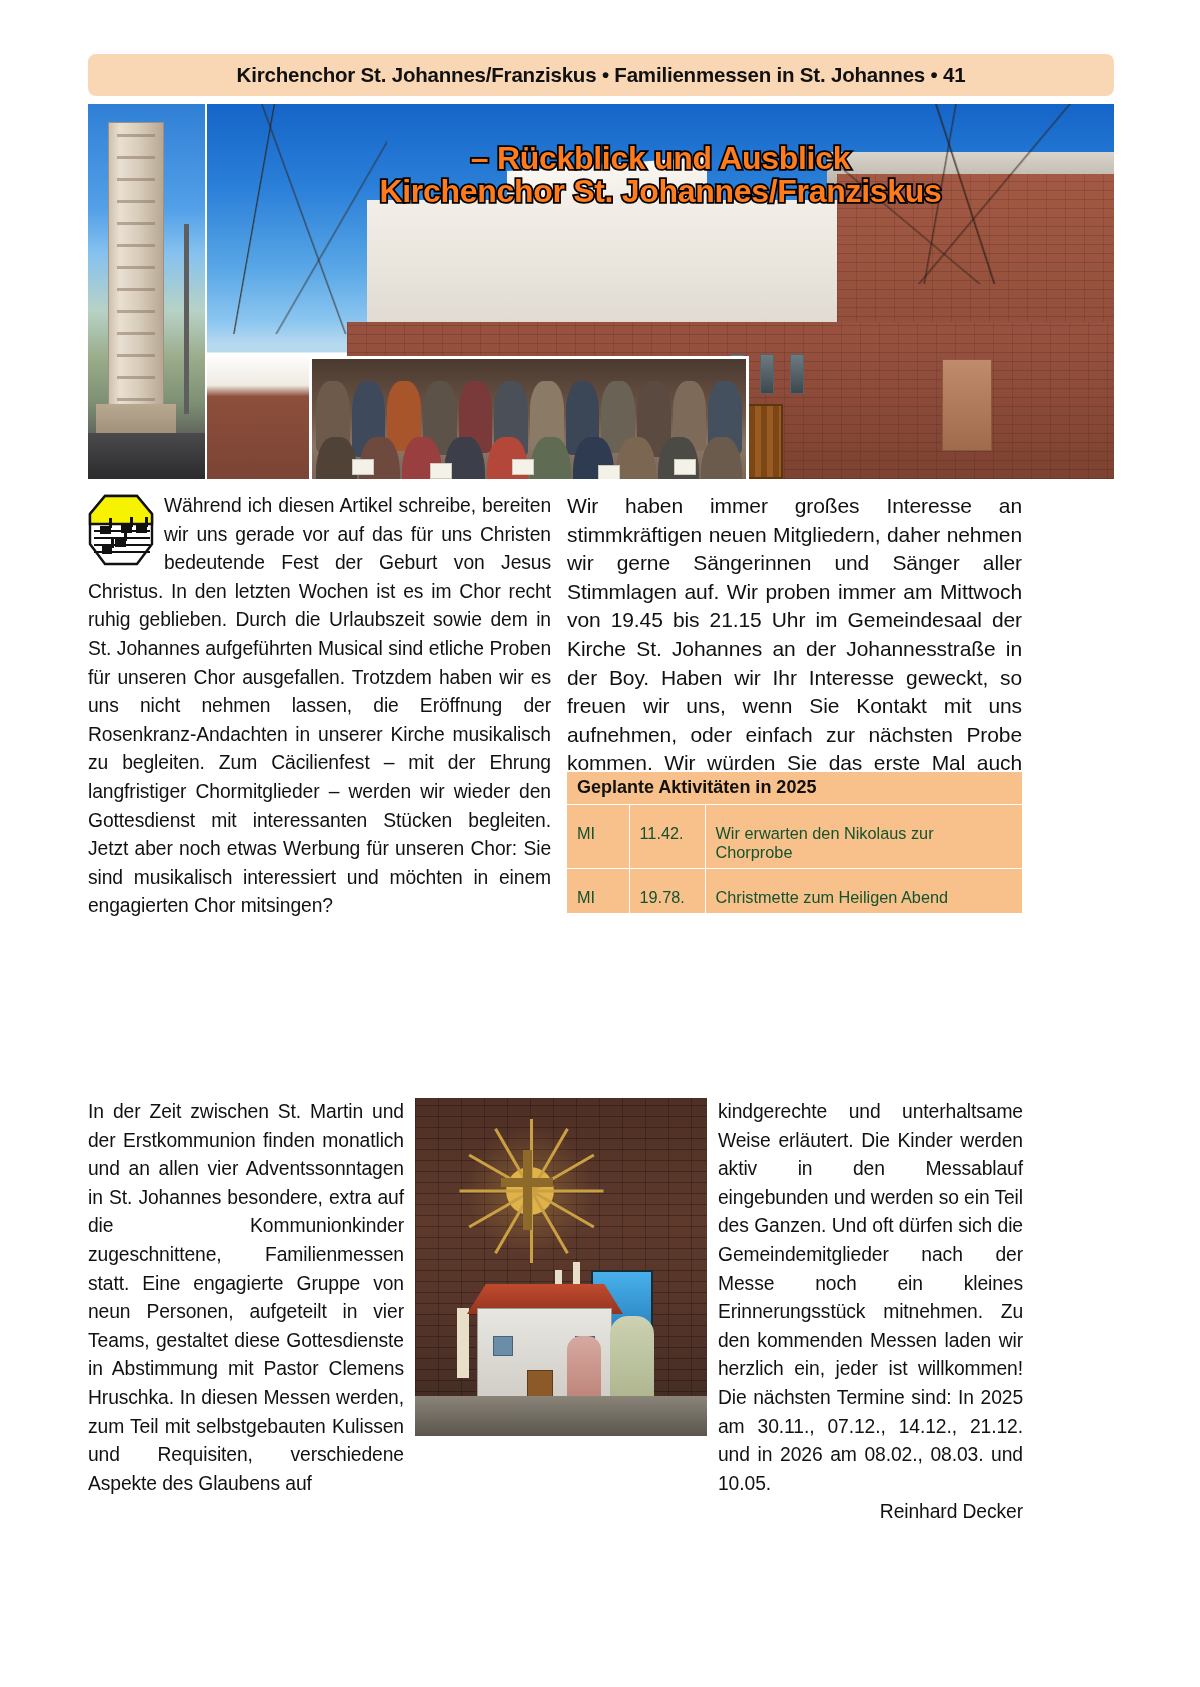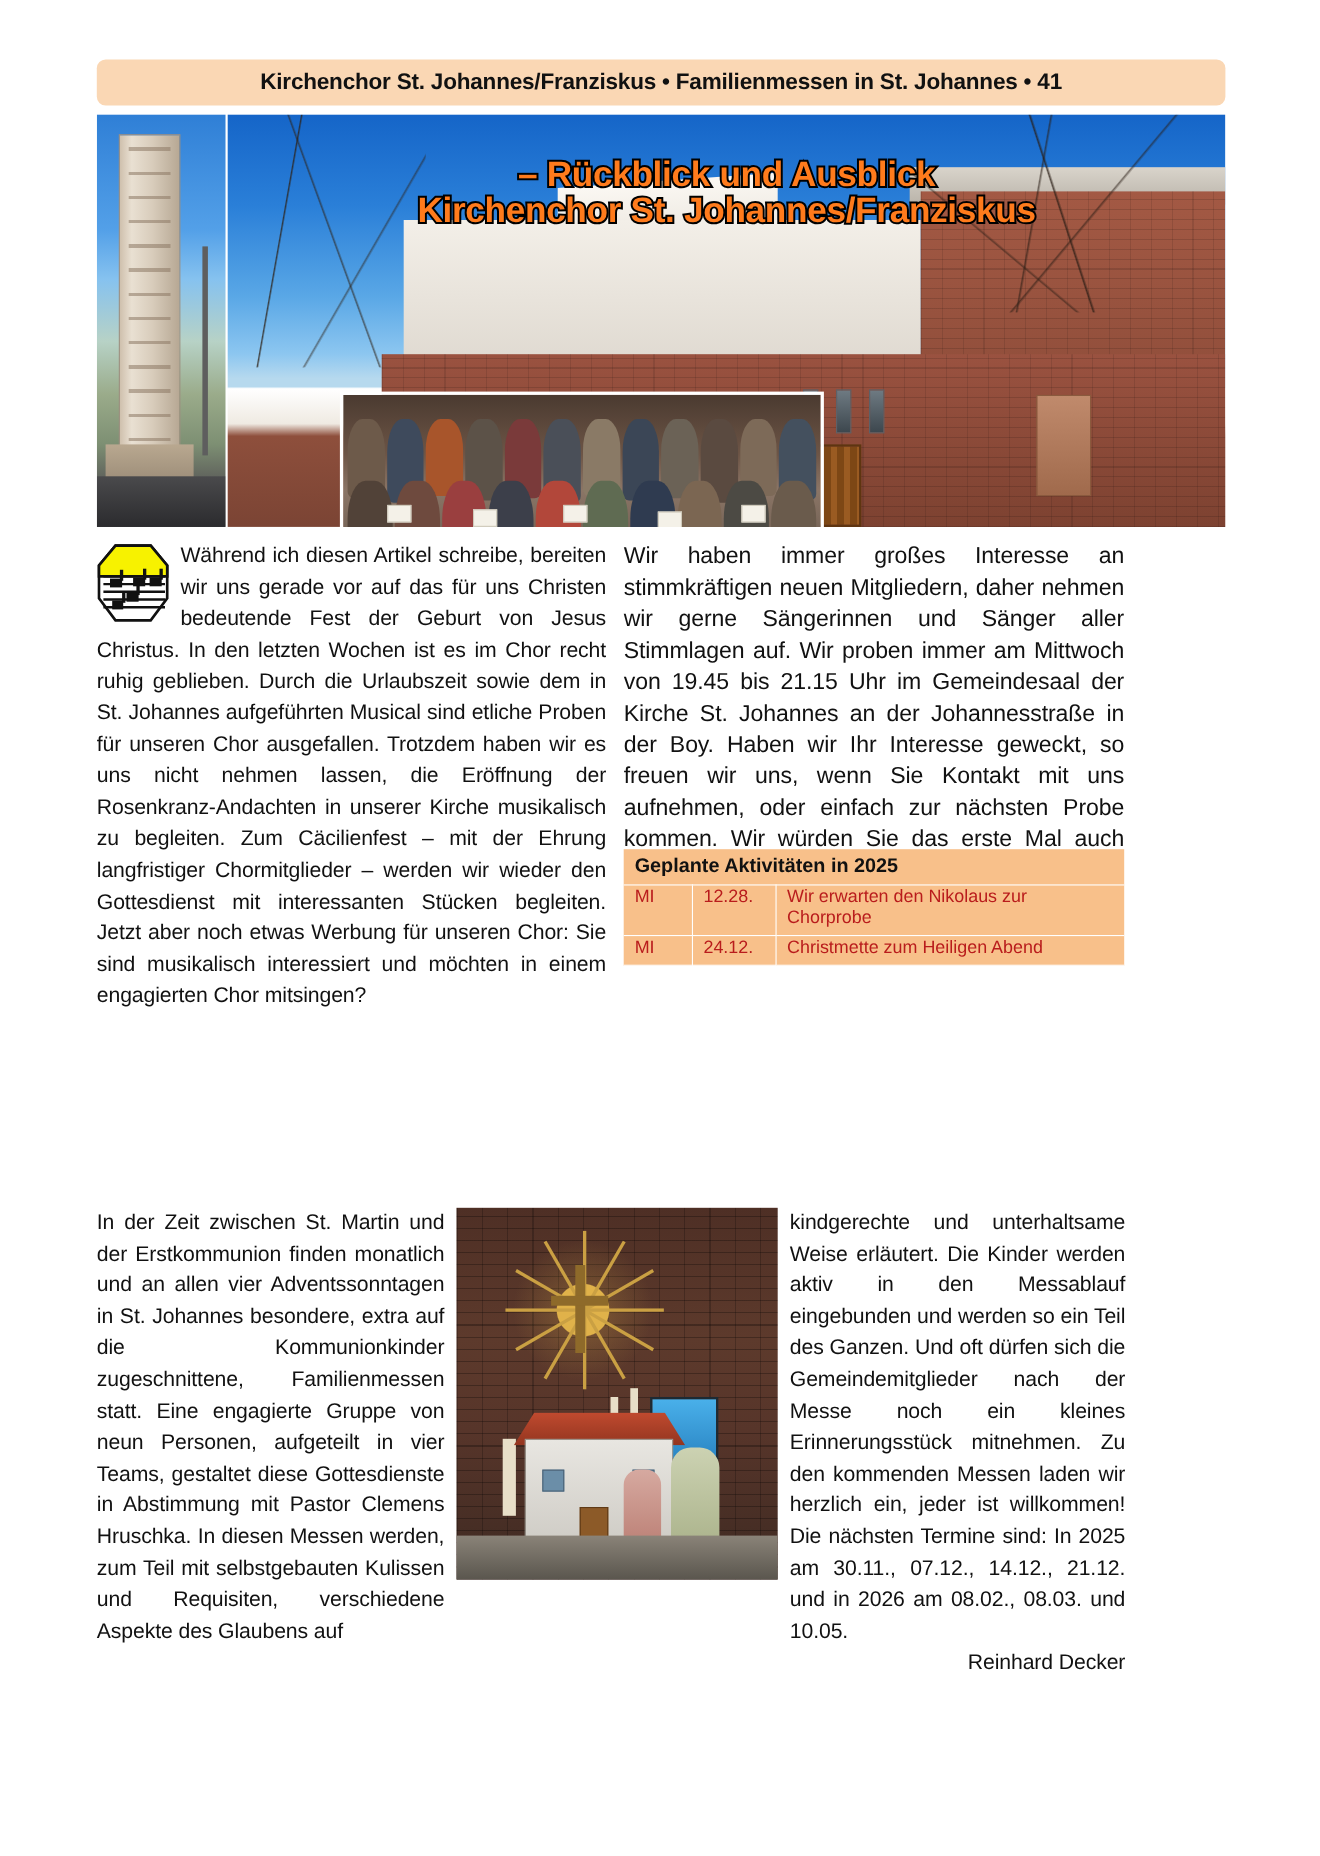--- a/index.html
+++ b/index.html
@@ -173,21 +173,21 @@
     border-collapse: collapse;
     background: #f8c08a;
     font-size: 16.3px;
   }
   .act-table th {
     text-align: left; font-size: 18px; font-weight: bold;
     padding: 5px 8px 6px 10px; color: #111;
     border-bottom: 1.5px solid #ffffff;
   }
   .act-table td {
-    padding: 1px 8px 6px 10px; vertical-align: top; color: #b91c1c;
+    padding: 19px 8px 6px 10px; vertical-align: top; color: #14532d;
     border-bottom: 1.5px solid #ffffff;
     border-right: 1.5px solid #ffffff;
   }
   .act-table td:last-child { border-right: none; }
   .c-day { width: 62px; }
   .c-date { width: 76px; }
   .kontakt-row td { border-right: none; border-bottom: none; padding-top: 7px; padding-bottom: 9px; }
   .kontakt-label { text-decoration: underline; white-space: nowrap; }
   .kontakt-lines { display: inline-block; padding-left: 16px; vertical-align: top; }
 
@@ -362,26 +362,26 @@
 
   <table class="act-table">
     <thead>
       <tr>
         <th colspan="3">Geplante Aktivitäten in 2025</th>
       </tr>
     </thead>
     <tbody>
       <tr>
         <td class="c-day">MI</td>
-        <td class="c-date">12.28.</td>
+        <td class="c-date">11.42.</td>
         <td>Wir erwarten den Nikolaus zur Chorprobe</td>
       </tr>
       <tr>
         <td class="c-day">MI</td>
-        <td class="c-date">24.12.</td>
+        <td class="c-date">19.78.</td>
         <td>Christmette zum Heiligen Abend</td>
       </tr>
     </tbody>
   </table>
 
 
   <div class="col-l2">
     <span>In der Zeit zwischen St. Martin und der Erstkommunion finden monatlich und an allen vier Adventssonntagen in St. Johannes besondere, extra auf die Kommunionkinder zugeschnittene, Familienmessen statt. Eine engagierte Gruppe von neun Personen, aufgeteilt in vier Teams, gestaltet diese Gottesdienste in Abstimmung mit Pastor Clemens Hruschka. In diesen Messen werden, zum Teil mit selbstgebauten Kulissen und Requisiten, verschiedene Aspekte des Glaubens auf</span>
   </div>
 

